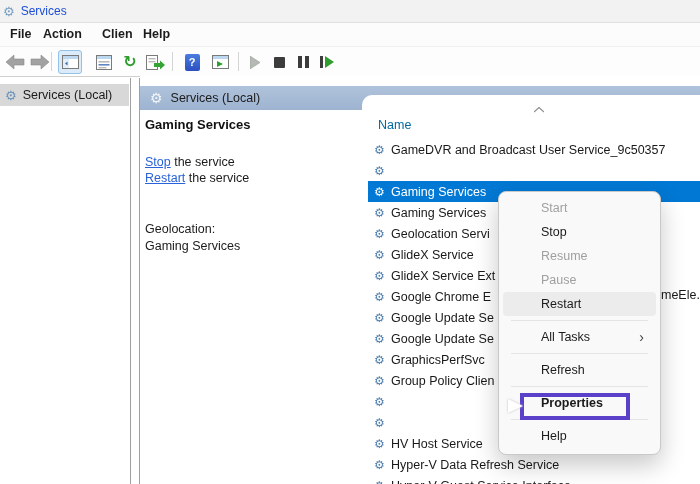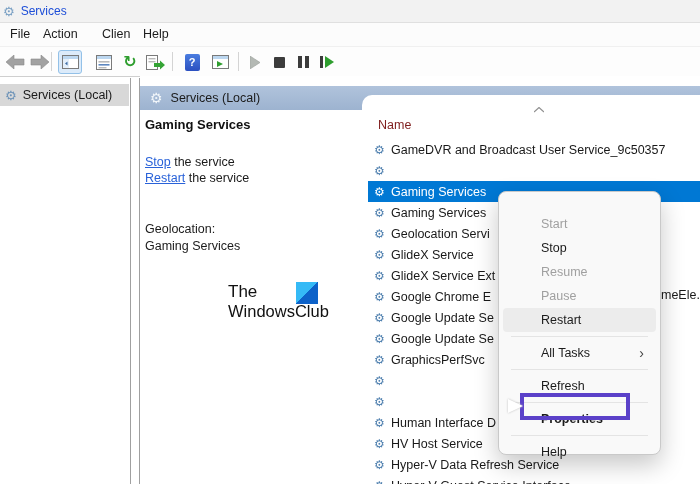--- a/index.html
+++ b/index.html
@@ -9,21 +9,21 @@
 
   
   .titlebar { position:absolute; left:0; top:0; width:700px; height:23px;
     background:#f2f2f2; border-bottom:1px solid #e0e0e0; display:flex; align-items:center; }
   .titlebar .gear { font-family:"DejaVu Sans", sans-serif; color:#7aa0c4; font-size:13px; margin:0 6px 0 3px; }
   .titlebar .tlabel { font-size:12px; color:#1d4ed8; }
 
   
   .menubar { position:absolute; left:0; top:23px; width:700px; height:24px; background:#fcfcfc;
     border-bottom:1px solid #f0f0f0; }
-  .menubar span { position:absolute; top:4px; font-size:12.5px; color:#1b1b1b; }
+  .menubar span { position:absolute; top:4px; font-size:12.5px; color:#1b1b1b;font-weight:bold; }
   .mi-file   { left:10px; }
   .mi-action { left:43px; }
   .mi-view   { left:102px; }
   .mi-help   { left:143px; }
 
   
   .toolbar { position:absolute; left:0; top:47px; width:700px; height:30px; background:#fdfdfd;
     border-bottom:1px solid #cfcfcf; }
   .tbtn { position:absolute; top:3px; width:24px; height:24px; display:flex; align-items:center; justify-content:center; }
   .tsep { position:absolute; top:5px; width:1px; height:19px; background:#d4d4d4; }
@@ -65,34 +65,34 @@
   .watermark { position:absolute; left:85px; top:206px; width:120px; height:42px; z-index:2; color:#111; }
   .wm-the { position:absolute; left:3px; top:0; font-size:17px; }
   .wm-logo { position:absolute; left:71px; top:0px; width:22px; height:22px;
     background:linear-gradient(135deg,#35baf6 50%,#0d62c9 50%); }
   .wm-club { position:absolute; left:3px; top:20px; font-size:16.5px; }
 
   
   .listpanel { position:absolute; left:222px; top:19px; width:338px; height:389px; background:#fff;
     border-top-left-radius:10px; z-index:3; overflow:hidden; }
   .sortchev { position:absolute; left:172px; top:12px; }
-  .colhdr { position:absolute; left:16px; top:23px; font-size:12.5px; color:#7f1d1d; }
+  .colhdr { position:absolute; left:16px; top:23px; font-size:12.5px; color:#0369a1; }
   .rows { position:absolute; left:0; top:44px; right:0; }
   .lrow { height:21px; display:flex; align-items:center; margin-left:6px; padding-left:6px; white-space:nowrap; }
   .lrow .gear { font-family:"DejaVu Sans", sans-serif; color:#4e7fae; font-size:12px; width:17px; flex:none; }
   .lrow .rlabel { font-size:12.5px; color:#191919; }
   .lrow.sel { background:#0078d4; }
   .lrow.sel .rlabel, .lrow.sel .gear { color:#fff; }
   .fragment { position:absolute; left:299px; top:190px; height:21px; line-height:21px;
     font-size:12.5px; color:#191919; }
 
   
   .ctxmenu { position:absolute; left:358px; top:115px; width:163px; height:264px; background:#f9f9f9;
     border:1px solid #c9c9c9; border-radius:8px; box-shadow:0 10px 24px rgba(0,0,0,0.22);
-    z-index:5; padding-top:20px; }
+    z-index:5; padding-top:4px; }
   .mitem { height:24px; margin:0 4px; padding-left:38px; display:flex; align-items:center;
     font-size:12.5px; color:#1b1b1b; border-radius:4px; position:relative; }
   .mitem.dis { color:#a0a0a0; }
   .mitem.hov { background:#ececec; }
   .mitem.bold { font-weight:bold; }
   .mitem .chev { position:absolute; right:12px; color:#444; font-size:14px; }
   .msep { height:1px; background:#e4e4e4; margin:4px 12px; }
 
   
   .prop-box { position:absolute; left:21px; top:201px; width:110px; height:27px;
@@ -211,25 +211,20 @@
     </div>
 
     <div class="svc-title">Gaming Services</div>
     <div class="line-stop"><span class="linktext">Stop</span><span> the service</span></div>
     <div class="line-restart"><span class="linktext">Restart</span><span> the service</span></div>
     <div class="descblock">
       <div>Geolocation:</div>
       <div>Gaming Services</div>
     </div>
 
-    <div class="watermark">
-      <span class="wm-the">The</span>
-      <span class="wm-logo"></span>
-      <span class="wm-club">WindowsClub</span>
-    </div>
 
     <div class="listpanel">
       <svg class="sortchev" width="10" height="6">
         <polyline points="0,5 5,0.5 10,5" fill="none" stroke="#909090" stroke-width="1.2"></polyline>
       </svg>
       <div class="colhdr">Name</div>
       <div class="rows">
           <div class="lrow">
             <span class="gear">⚙</span>
             <span class="rlabel">GameDVR and Broadcast User Service_9c50357</span>
@@ -268,27 +263,27 @@
           <div class="lrow">
             <span class="gear">⚙</span>
             <span class="rlabel">Google Update Se</span>
           </div>
           <div class="lrow">
             <span class="gear">⚙</span>
             <span class="rlabel">GraphicsPerfSvc</span>
           </div>
           <div class="lrow">
             <span class="gear">⚙</span>
-          </div>
-          <div class="lrow">
-            <span class="gear">⚙</span>
-          </div>
-          <div class="lrow">
-            <span class="gear">⚙</span>
-            <span class="rlabel">Human Interface D</span>
+            <span class="rlabel">Group Policy Clien</span>
+          </div>
+          <div class="lrow">
+            <span class="gear">⚙</span>
+          </div>
+          <div class="lrow">
+            <span class="gear">⚙</span>
           </div>
           <div class="lrow">
             <span class="gear">⚙</span>
             <span class="rlabel">HV Host Service</span>
           </div>
           <div class="lrow">
             <span class="gear">⚙</span>
             <span class="rlabel">Hyper-V Data Refresh Service</span>
           </div>
           <div class="lrow">

